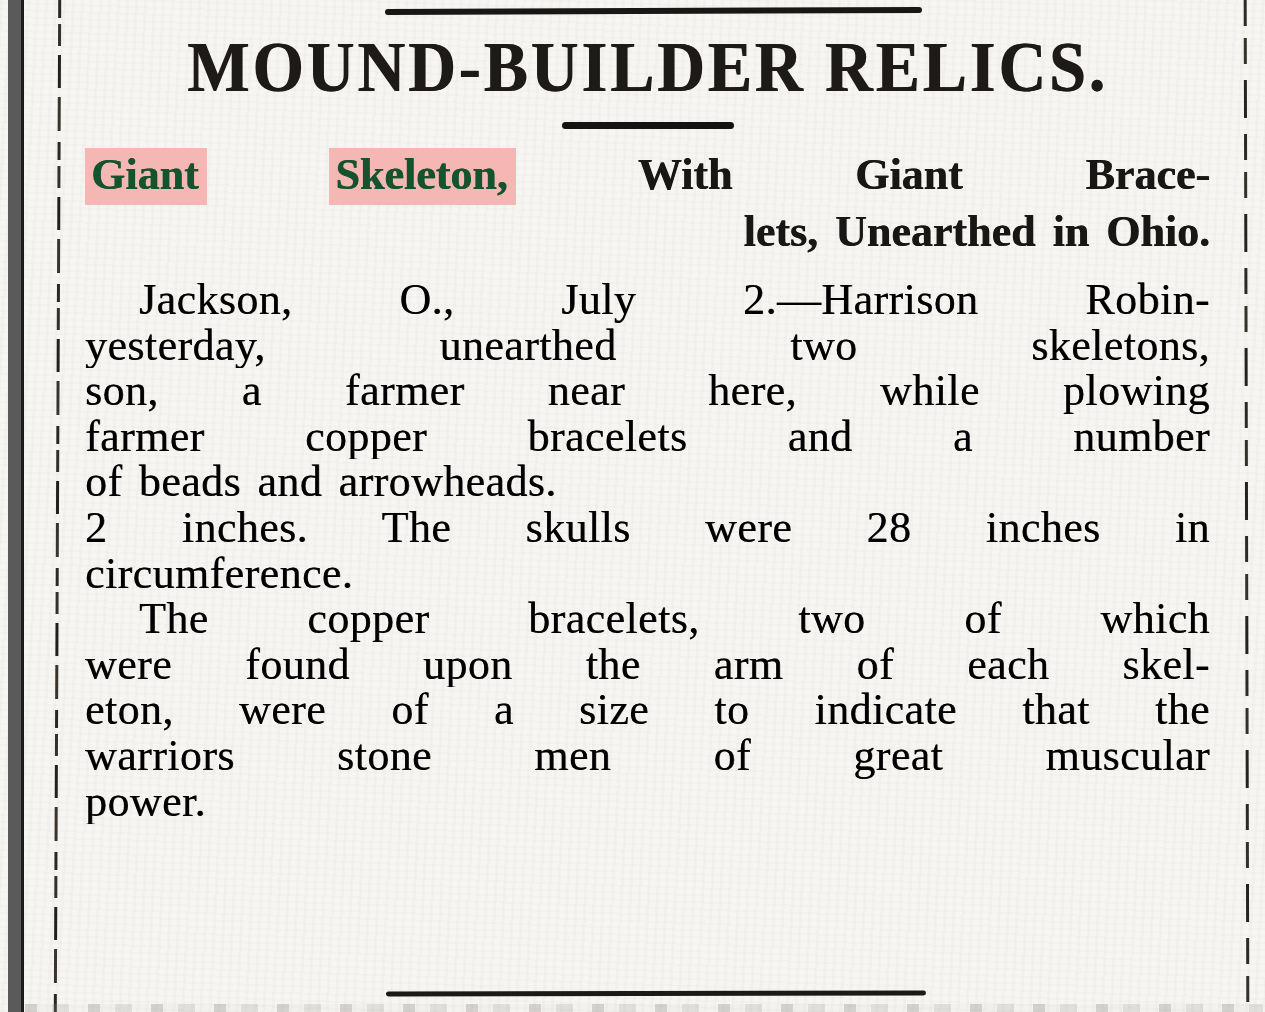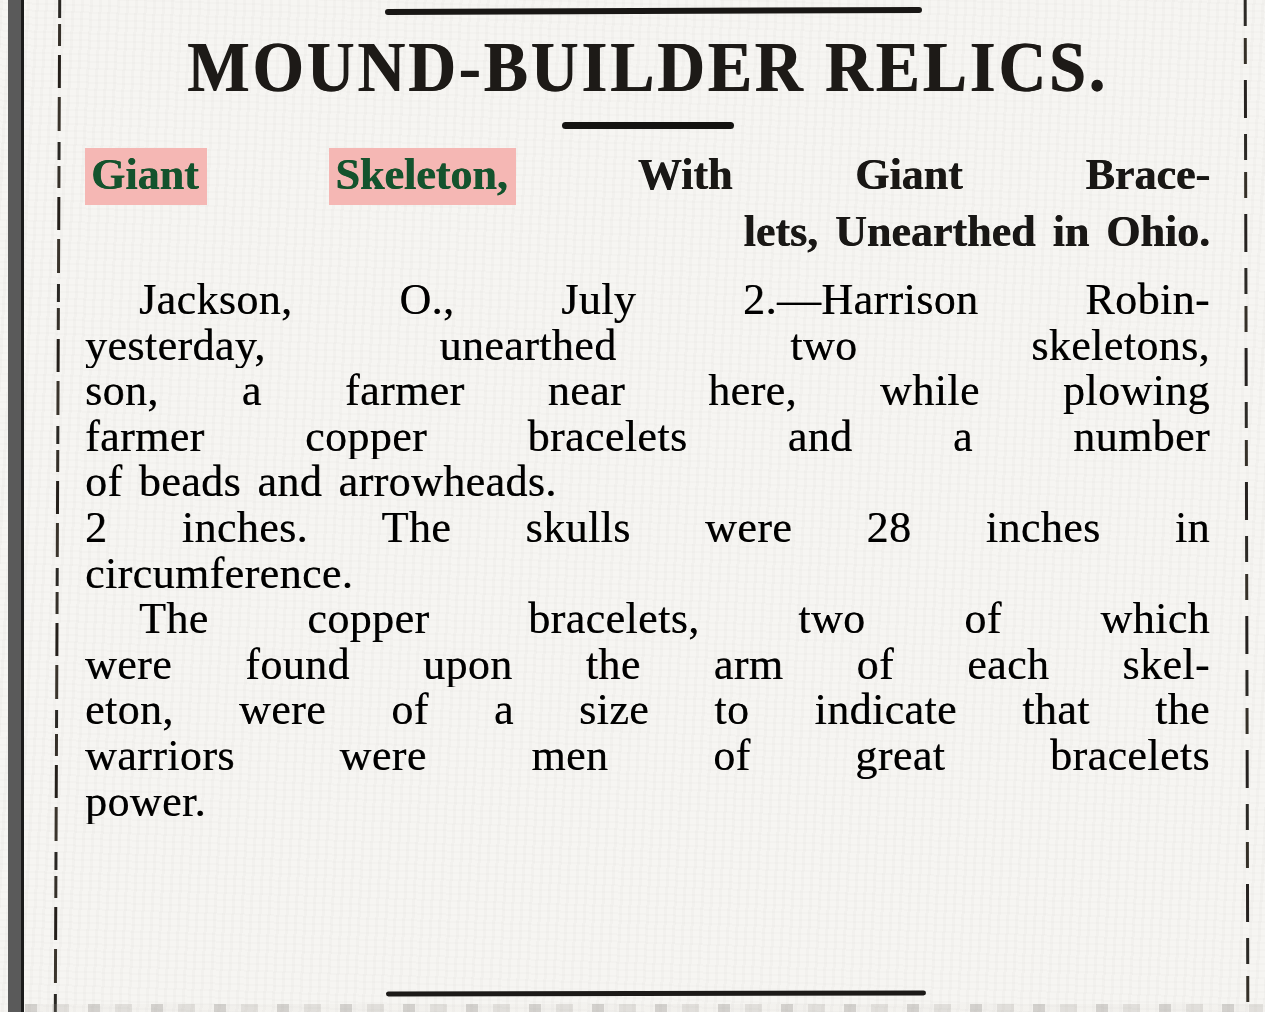--- a/index.html
+++ b/index.html
@@ -189,21 +189,21 @@
 
       <div>
         <div class="bline">2 inches. The skulls were 28 inches in</div>
         <div class="bline end">circumference.</div>
       </div>
 
       <div>
         <div class="bline first">The copper bracelets, two of which</div>
         <div class="bline">were found upon the arm of each skel-</div>
         <div class="bline">eton, were of a size to indicate that the</div>
-        <div class="bline">warriors were men of great bracelets</div>
+        <div class="bline">warriors stone men of great muscular</div>
         <div class="bline end">power.</div>
       </div>
 
     </div>
   </div>
 
   <div class="rule-bottom"></div>
   <div class="bottom-noise"></div>
 
 </div>

